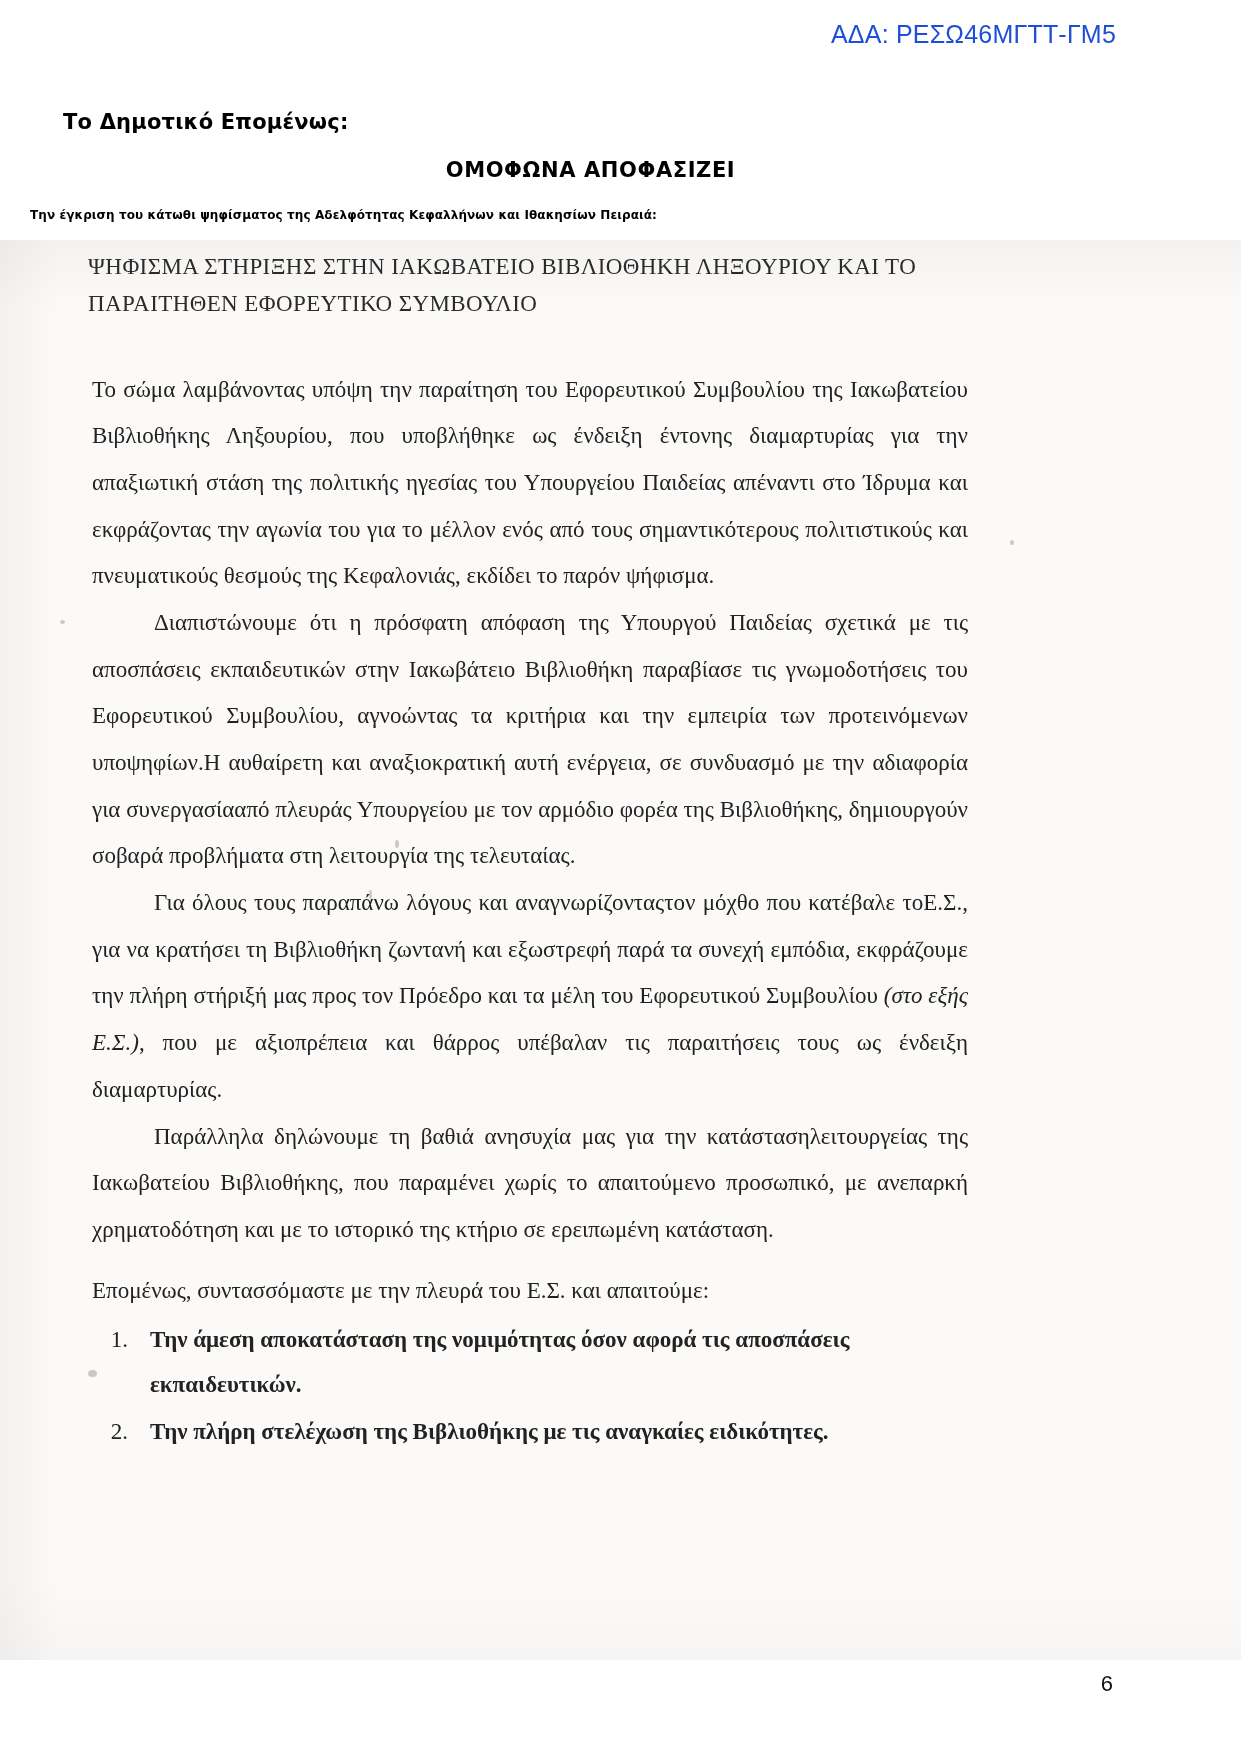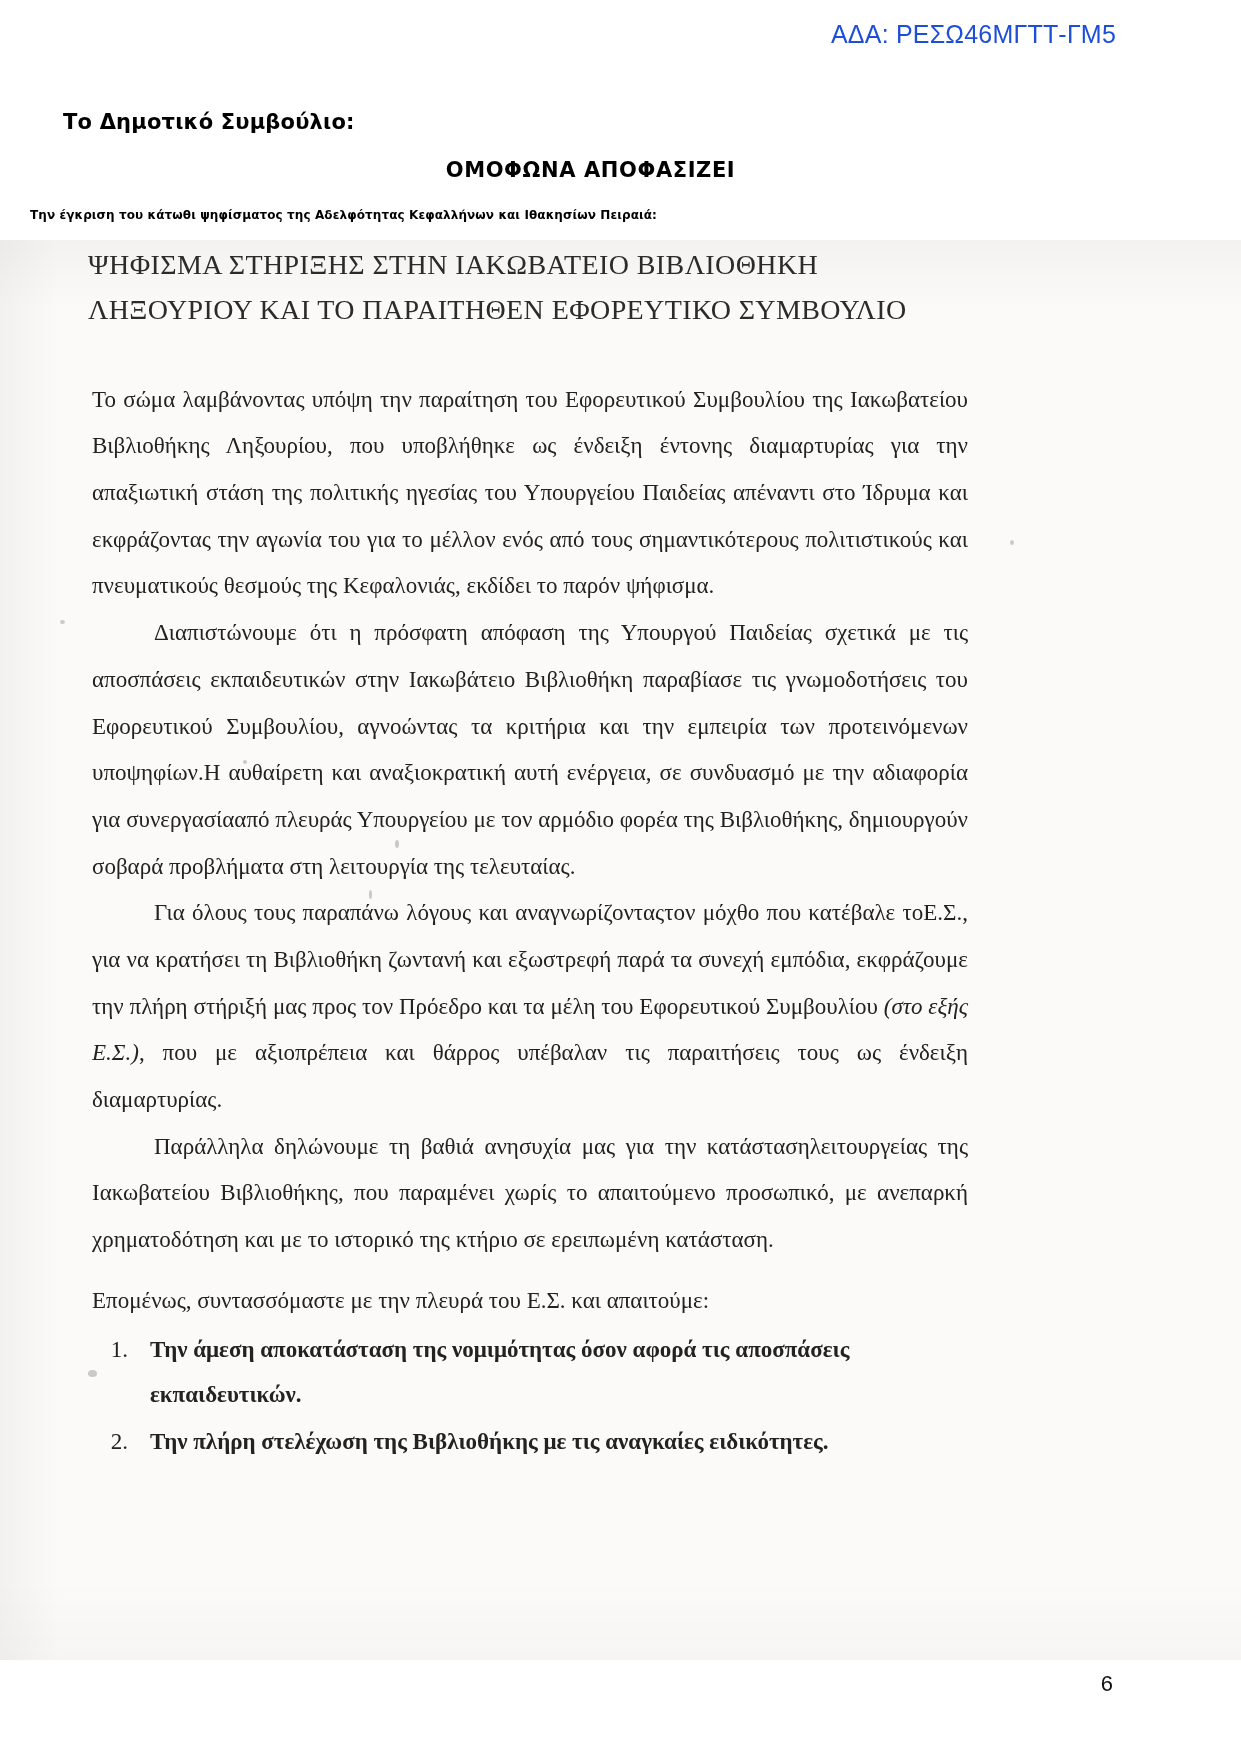--- a/index.html
+++ b/index.html
@@ -97,25 +97,25 @@
 
   .scan-inner {
     position: absolute;
     left: 88px;
     top: 0;
     width: 880px;
   }
 
   .scan-title {
     font-family: "Liberation Serif", "DejaVu Serif", serif;
-    font-size: 28px;
+    font-size: 23px;
     line-height: 1.62;
     letter-spacing: 0.4px;
     color: #2b2b2b;
-    margin-top: 2px;
+    margin-top: 8px;
   }
 
   .scan-body {
     margin-top: 44px;
     font-family: "Liberation Serif", "DejaVu Serif", serif;
     font-size: 23px;
     line-height: 2.03;
     color: #222;
   }
 
@@ -188,21 +188,21 @@
   }
 </style>
 </head>
 <body>
 
 <div class="page">
 
   <div class="ada-header">ΑΔΑ: ΡΕΣΩ46ΜΓΤΤ-ΓΜ5</div>
 
   <div class="typed-block">
-    <div class="council-line">Το Δημοτικό Συμβούλιο:</div>
+    <div class="council-line">Το Δημοτικό Επομένως:</div>
     <div class="unanimous-line">ΟΜΟΦΩΝΑ   ΑΠΟΦΑΣΙΖΕΙ</div>
     <div class="approve-line">Την έγκριση του κάτωθι ψηφίσματος της Αδελφότητας Κεφαλλήνων και Ιθακησίων Πειραιά:</div>
   </div>
 
   <div class="scan">
     <span class="speckle" style="left:60px;  top:380px; width:5px;  height:4px;"></span>
     <span class="speckle" style="left:395px; top:600px; width:4px;  height:8px;"></span>
     <span class="speckle" style="left:369px; top:650px; width:3px;  height:9px;"></span>
     <span class="speckle" style="left:243px; top:520px; width:4px;  height:4px;"></span>
     <span class="speckle" style="left:88px;  top:1130px; width:9px; height:7px;"></span>

